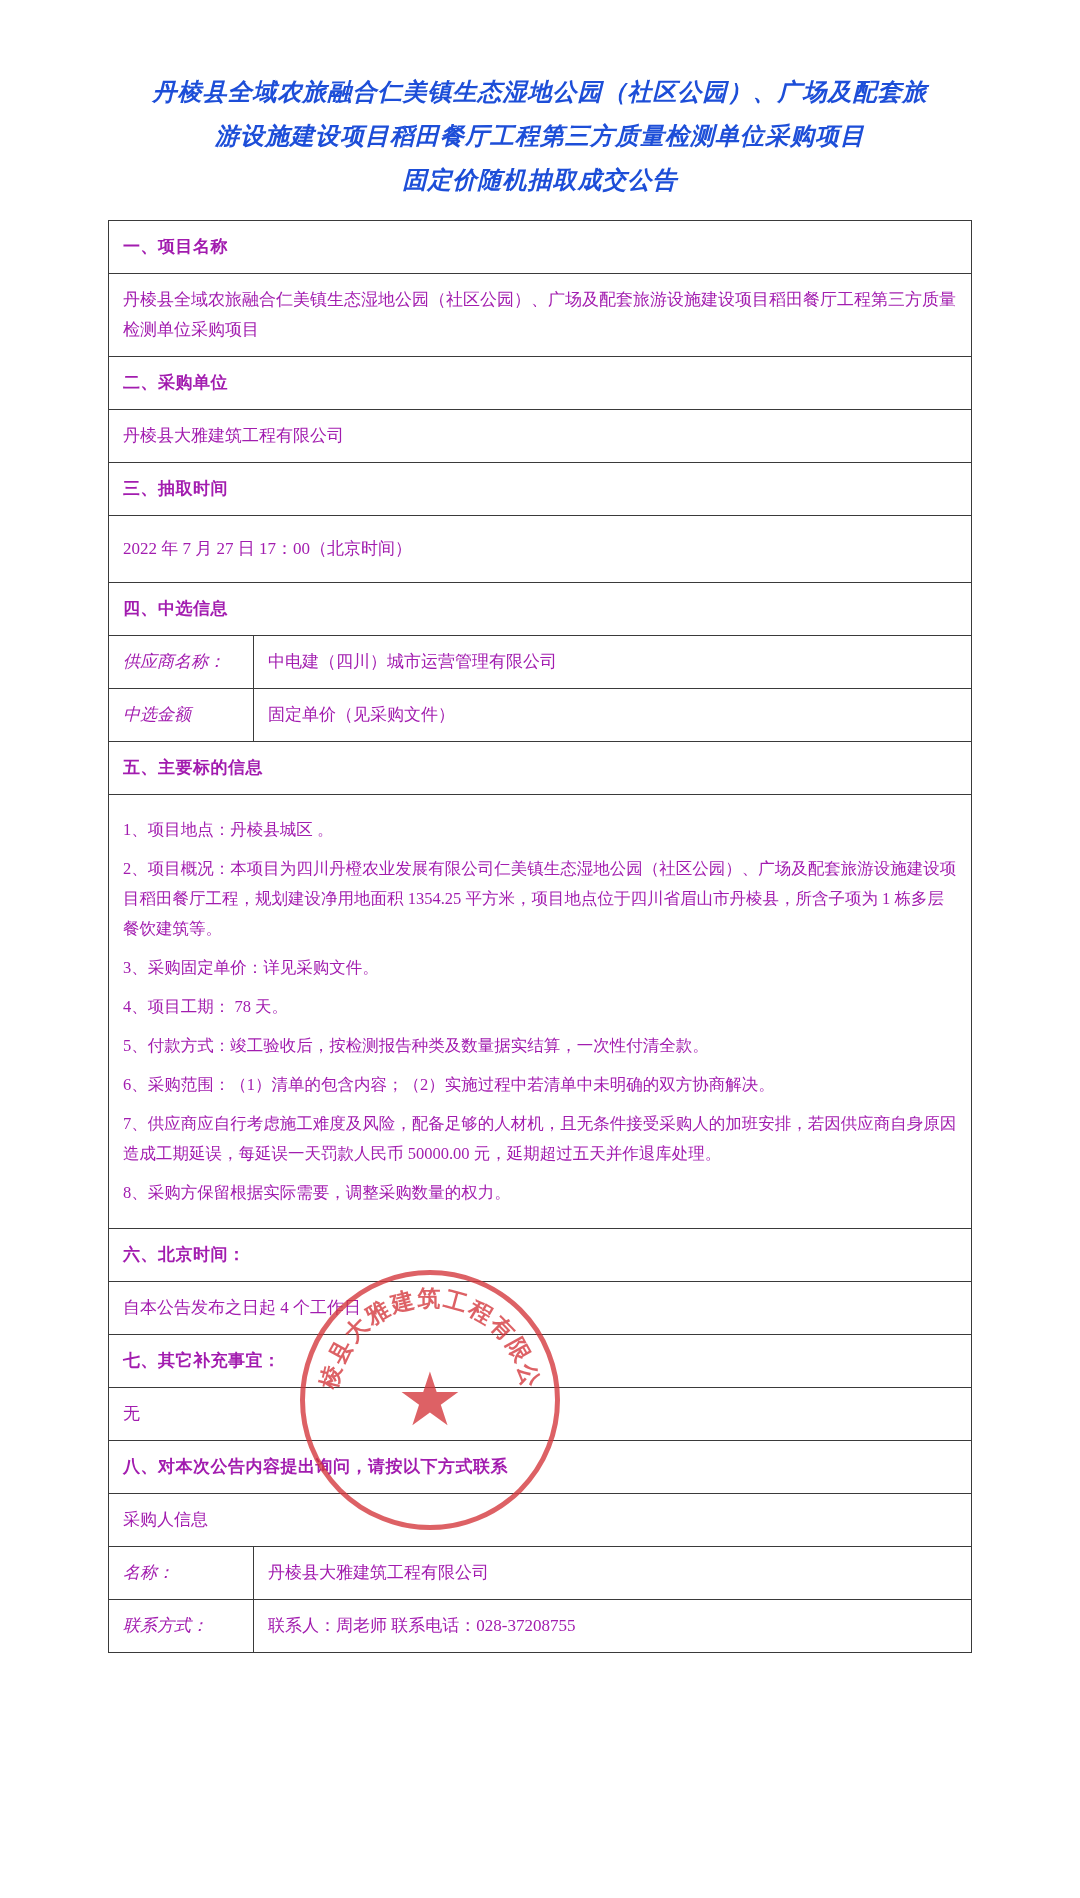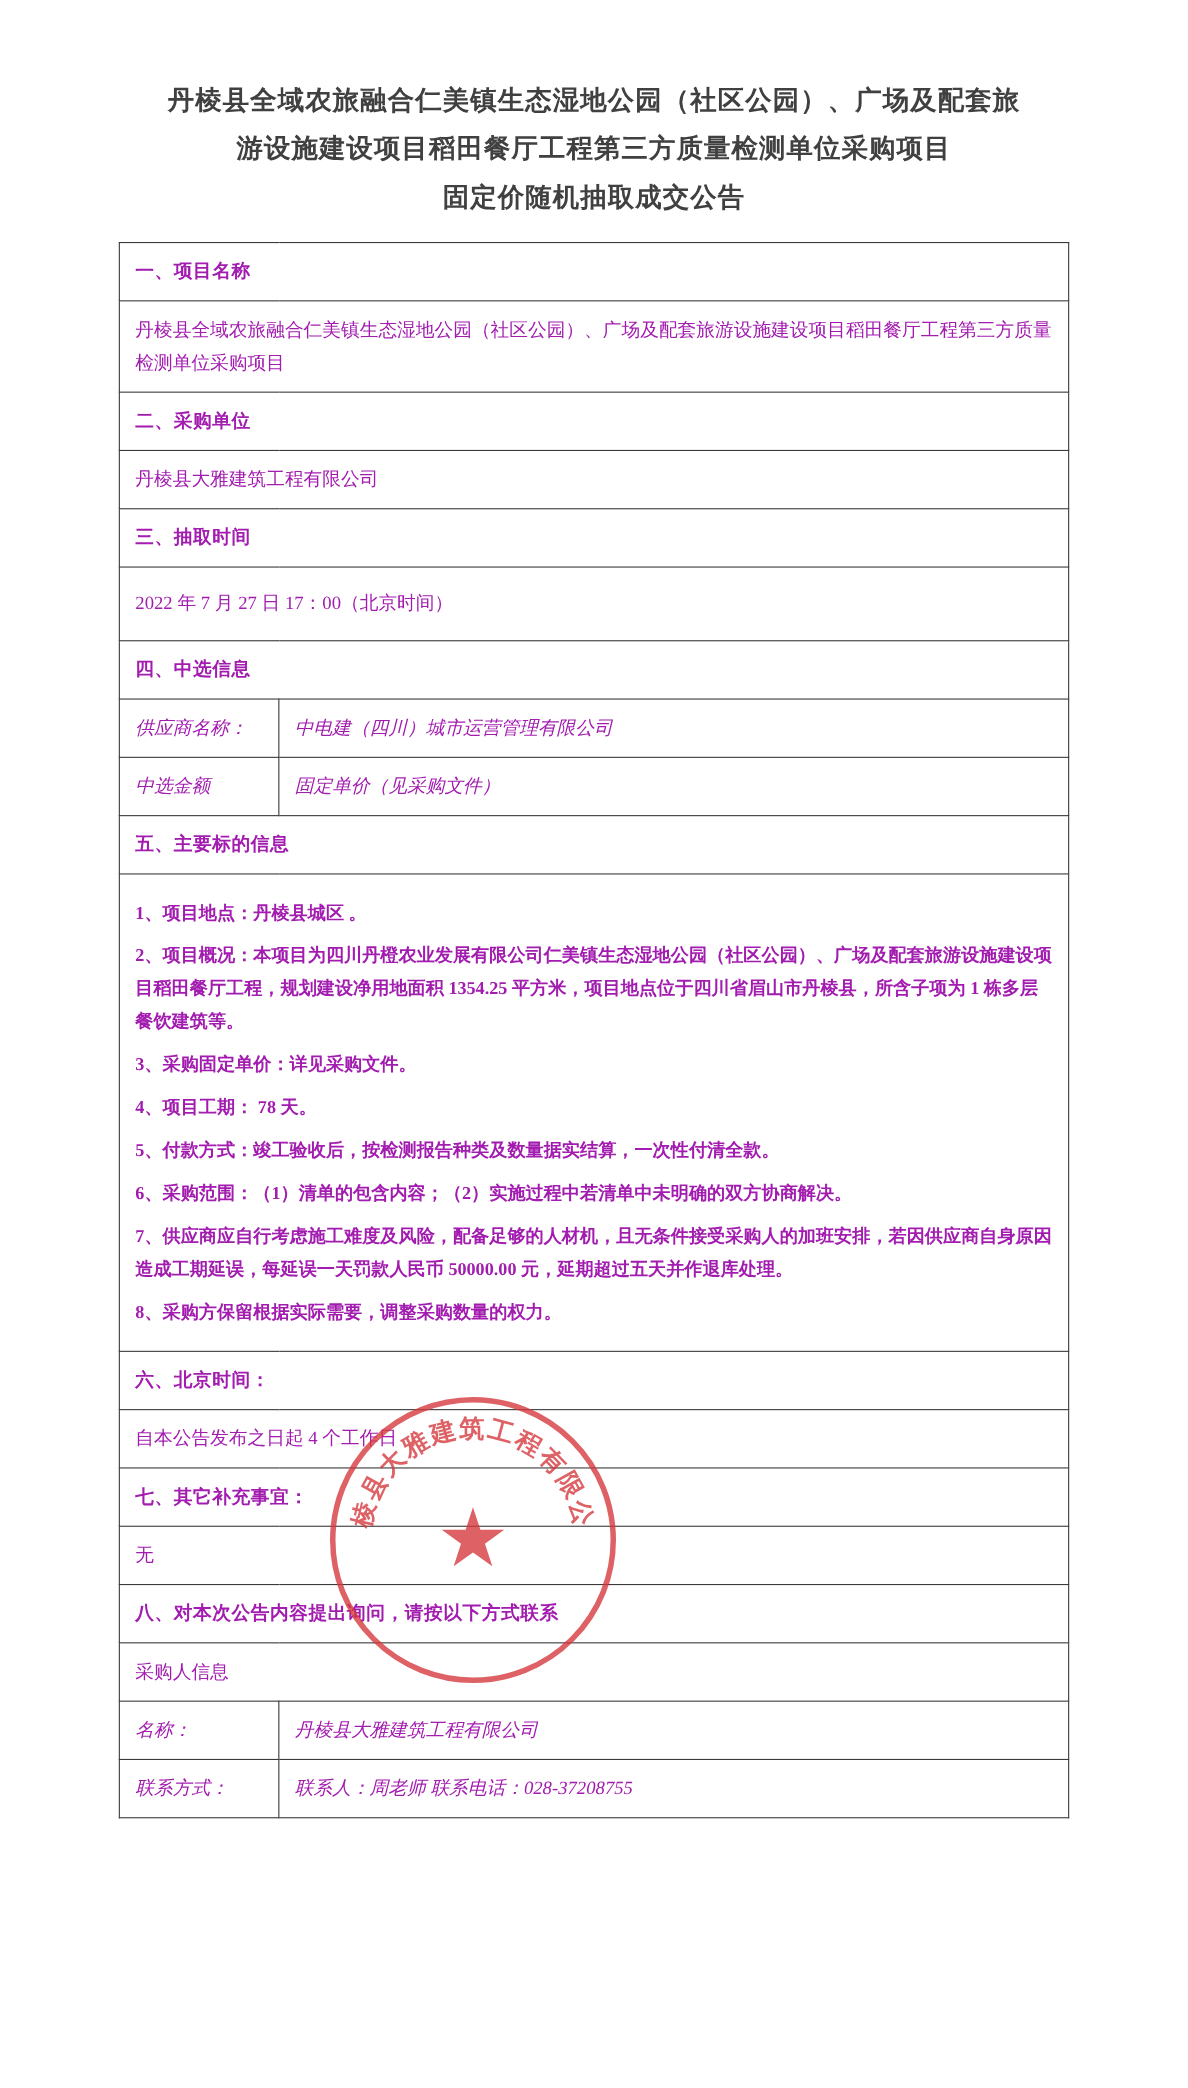--- a/index.html
+++ b/index.html
@@ -24,21 +24,22 @@
   }
   .title-block {
     text-align: center;
     margin-bottom: 18px;
   }
   .title-line {
     font-size: 24px;
     font-weight: bold;
     letter-spacing: 1px;
     line-height: 44px;
-    color: #404040;
+    color: #1d4ed8;
+    font-style: italic;
   }
   table.doc {
     width: 100%;
     border-collapse: collapse;
     table-layout: fixed;
   }
   table.doc td {
     border: 1px solid #3a3a3a;
     padding: 11px 14px;
     vertical-align: middle;
@@ -56,26 +57,24 @@
     line-height: 30px;
     margin-left: 38px;
   }
   td.label {
     width: 145px;
     font-size: 16.5px;
     font-style: italic;
   }
   td.value {
     font-size: 16.5px;
-    font-style: italic;
   }
   .list-cell {
     padding-top: 6px;
     padding-bottom: 6px;
-    font-weight: bold;
   }
   .list-item {
     font-size: 16.5px;
     line-height: 30px;
     margin: 9px 0;
     text-indent: 0;
   }
   
   .seal {
     position: absolute;

